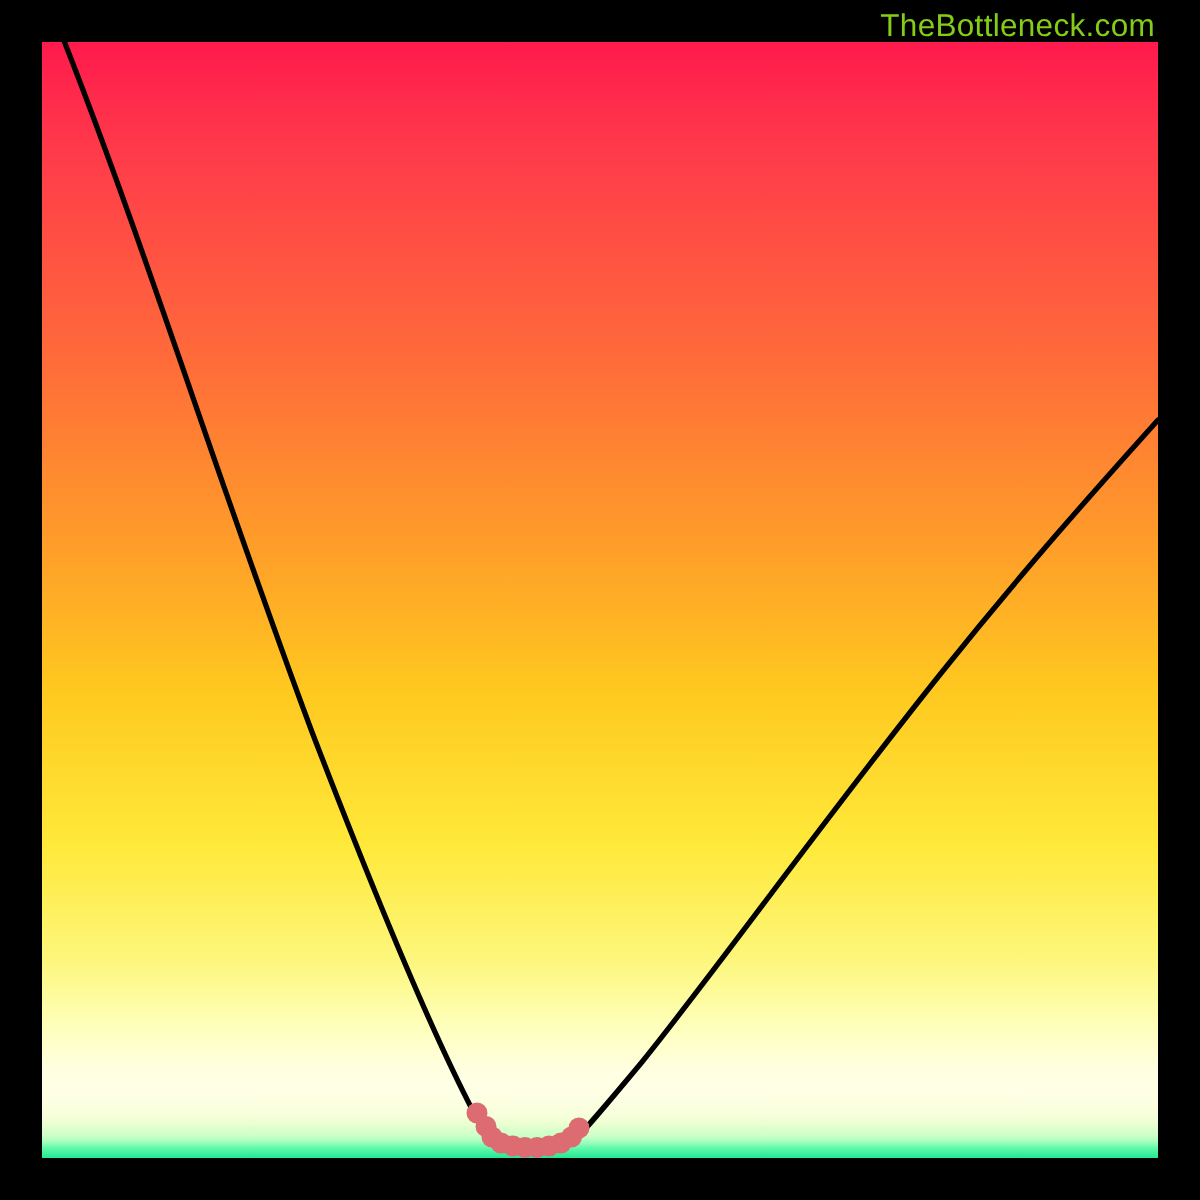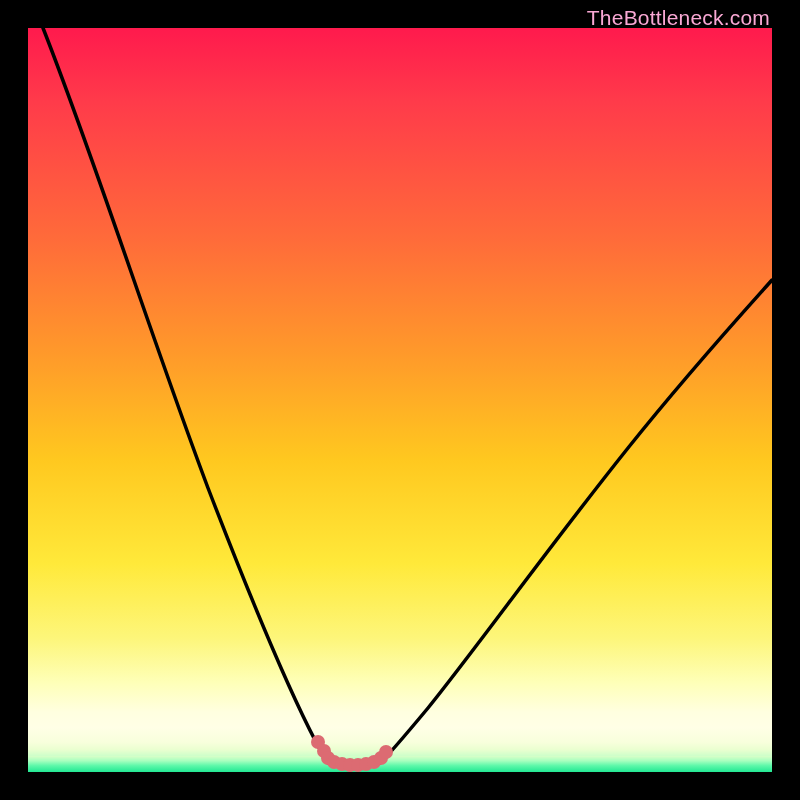--- a/index.html
+++ b/index.html
@@ -58,21 +58,21 @@
       #d8ffc8 0%,
       #a8ffbf 30%,
       #5ef8aa 60%,
       #22e893 100%
     );
   }
   .watermark {
     position: absolute;
     top: 6px;
     right: 30px;
-    color: #f9a8d4;
+    color: #84cc16;
     font-size: 21px;
     font-weight: 500;
     letter-spacing: 0.2px;
   }
   svg.curves {
     position: absolute;
     top: 0;
     left: 0;
     width: 744px;
     height: 744px;

